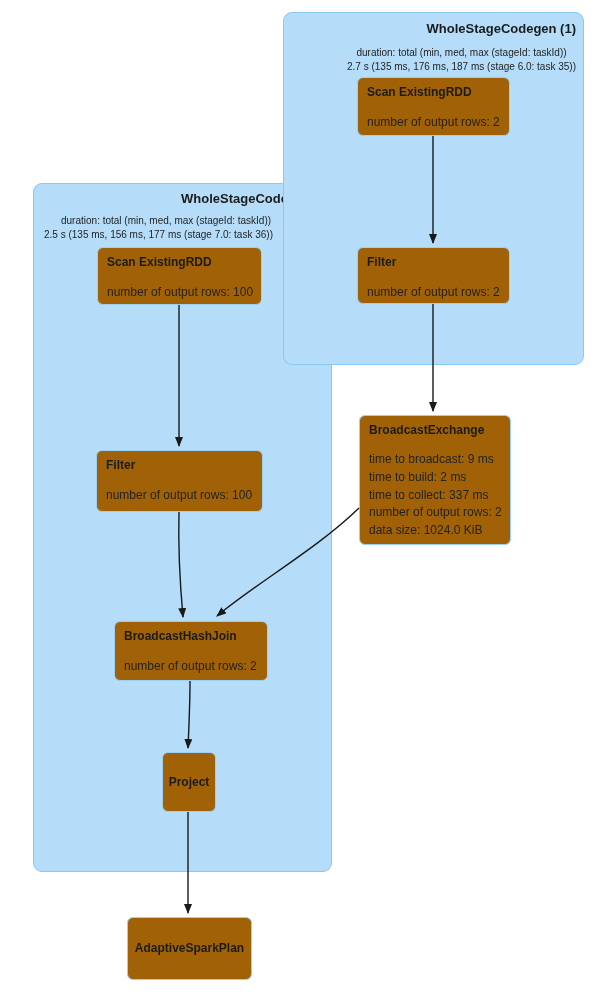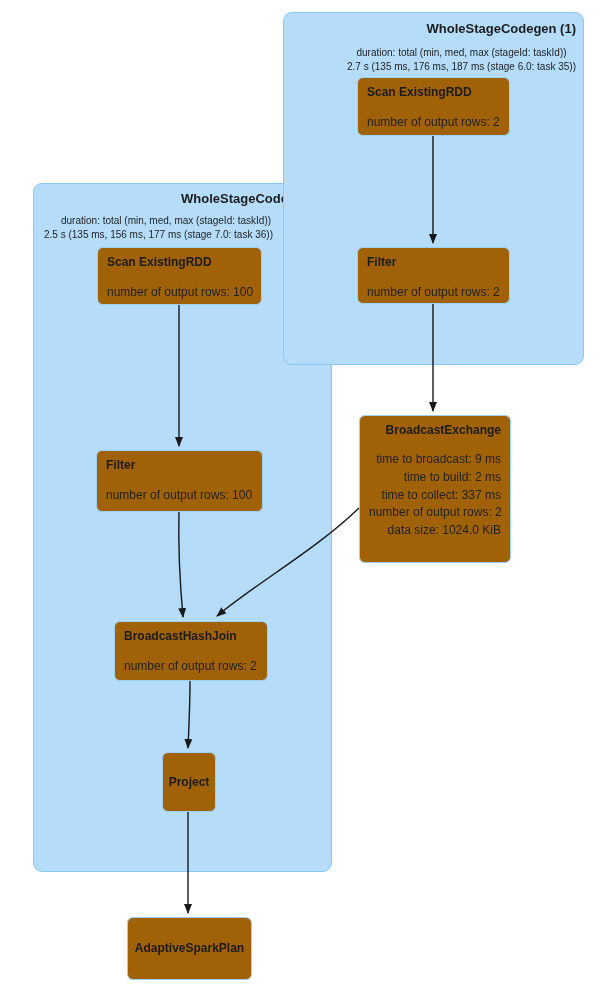--- a/index.html
+++ b/index.html
@@ -56,21 +56,21 @@
     margin-top:14px;font-size:12px;color:#222222;line-height:17.8px;
     white-space:nowrap;
   }
   .node-metrics span{display:block;}
   .node.centered{
     display:flex;align-items:center;justify-content:center;
     padding:0;text-align:center;
   }
   #node-scan1{left:357px;top:77px;width:153px;height:59px;}
   #node-filter1{left:357px;top:247px;width:153px;height:57px;}
-  #node-bx{left:359px;top:415px;width:152px;height:148px;text-align:right;}
+  #node-bx{left:359px;top:415px;width:152px;height:130px;}
   #node-scan2{left:97px;top:247px;width:165px;height:58px;}
   #node-filter2{left:96px;top:450px;width:167px;height:62px;}
   #node-bhj{left:114px;top:621px;width:154px;height:60px;}
   #node-project{left:162px;top:752px;width:54px;height:60px;}
   #node-asp{left:127px;top:917px;width:125px;height:63px;}
   #edges{
     position:absolute;left:0;top:0;width:614px;height:997px;
     z-index:10;pointer-events:none;
   }
   #edges path.edge{

